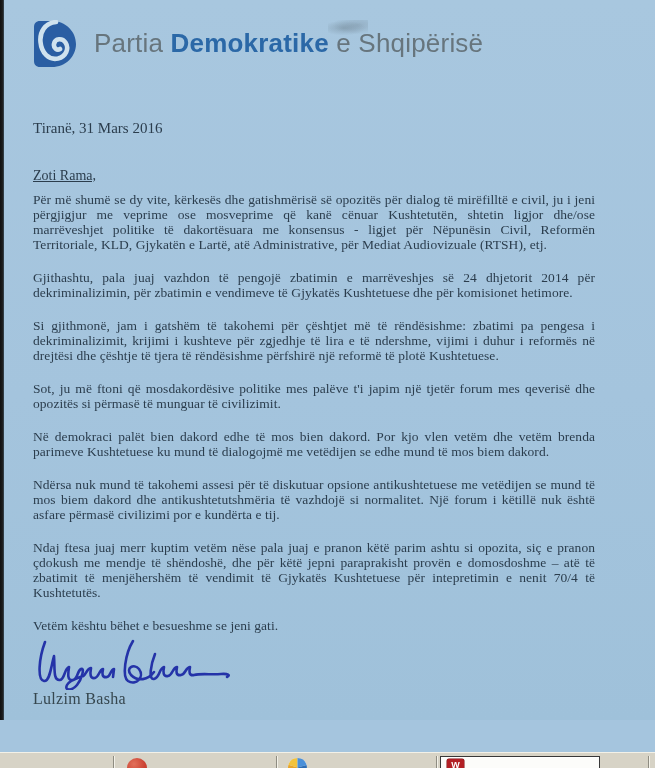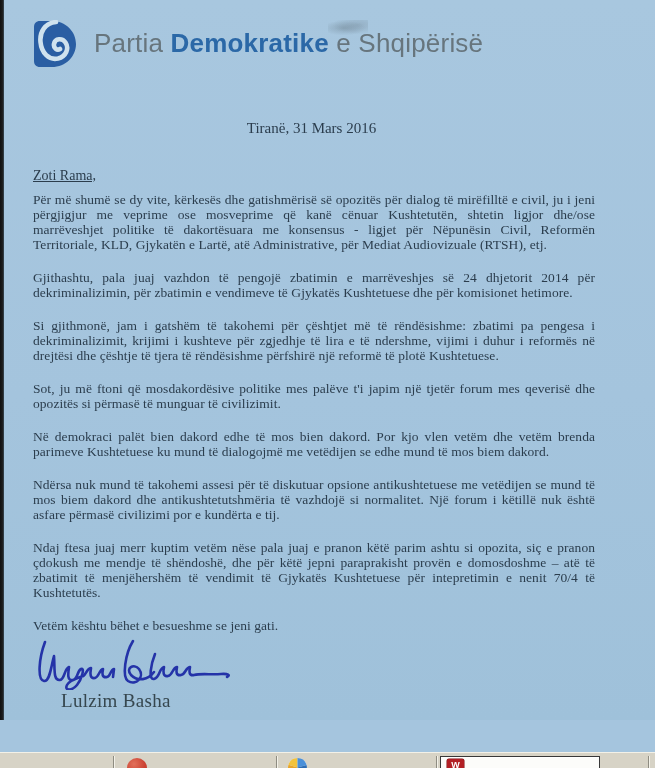--- a/index.html
+++ b/index.html
@@ -22,30 +22,30 @@
   #logo{width:44px;height:48px;flex:0 0 44px;margin-top:2px;}
   #org-name{margin-left:17px;font-family:"Liberation Sans",sans-serif;
     font-size:26px;letter-spacing:.2px;white-space:nowrap;}
   .org-gray{color:#67757d;font-weight:400;}
   .org-blue{color:#2b68a7;font-weight:700;}
   #smudge{position:absolute;left:295px;top:2px;width:40px;height:16px;
     background:radial-gradient(ellipse at 40% 50%, rgba(80,95,105,.30), rgba(80,95,105,0) 65%),
                radial-gradient(ellipse at 75% 30%, rgba(80,95,105,.22), rgba(80,95,105,0) 60%);
     filter:blur(.4px);}
   
-  #dateline{margin-top:52px;text-align:center;padding-right:5px;
+  #dateline{margin-top:52px;text-align:left;padding-right:5px;
     font-size:15px;color:#2b3d4d;}
   #salutation{margin-top:31px;font-size:14px;color:#2b3d4d;text-decoration:underline;}
   .para{
     margin:8px 0 0 0;font-size:13.5px;line-height:15px;color:#2b3d4d;
     text-align:justify;letter-spacing:.05px;
   }
   .para + .para{margin-top:18px;}
   #signature{margin-top:3px;margin-left:2px;display:block;}
-  #typed-name{margin-top:0;font-size:19px;color:#36474f;letter-spacing:.3px;margin-left:28px;}
+  #typed-name{margin-top:0;font-size:16px;color:#36474f;letter-spacing:.3px;}
   
   #taskbar{
     position:absolute;left:0;top:752px;width:655px;height:16px;overflow:hidden;
     background:#d7d3c6;border-top:1.5px solid #f3f1e8;
   }
   .tb-sep{position:absolute;top:3px;bottom:0;width:0;
     border-left:1px solid #8e8c81;border-right:1px solid #f3f1e8;}
   .tb-btn{position:absolute;top:3px;height:13px;}
   #tb-active{
     left:440px;width:158px;background:#fcfcfa;

